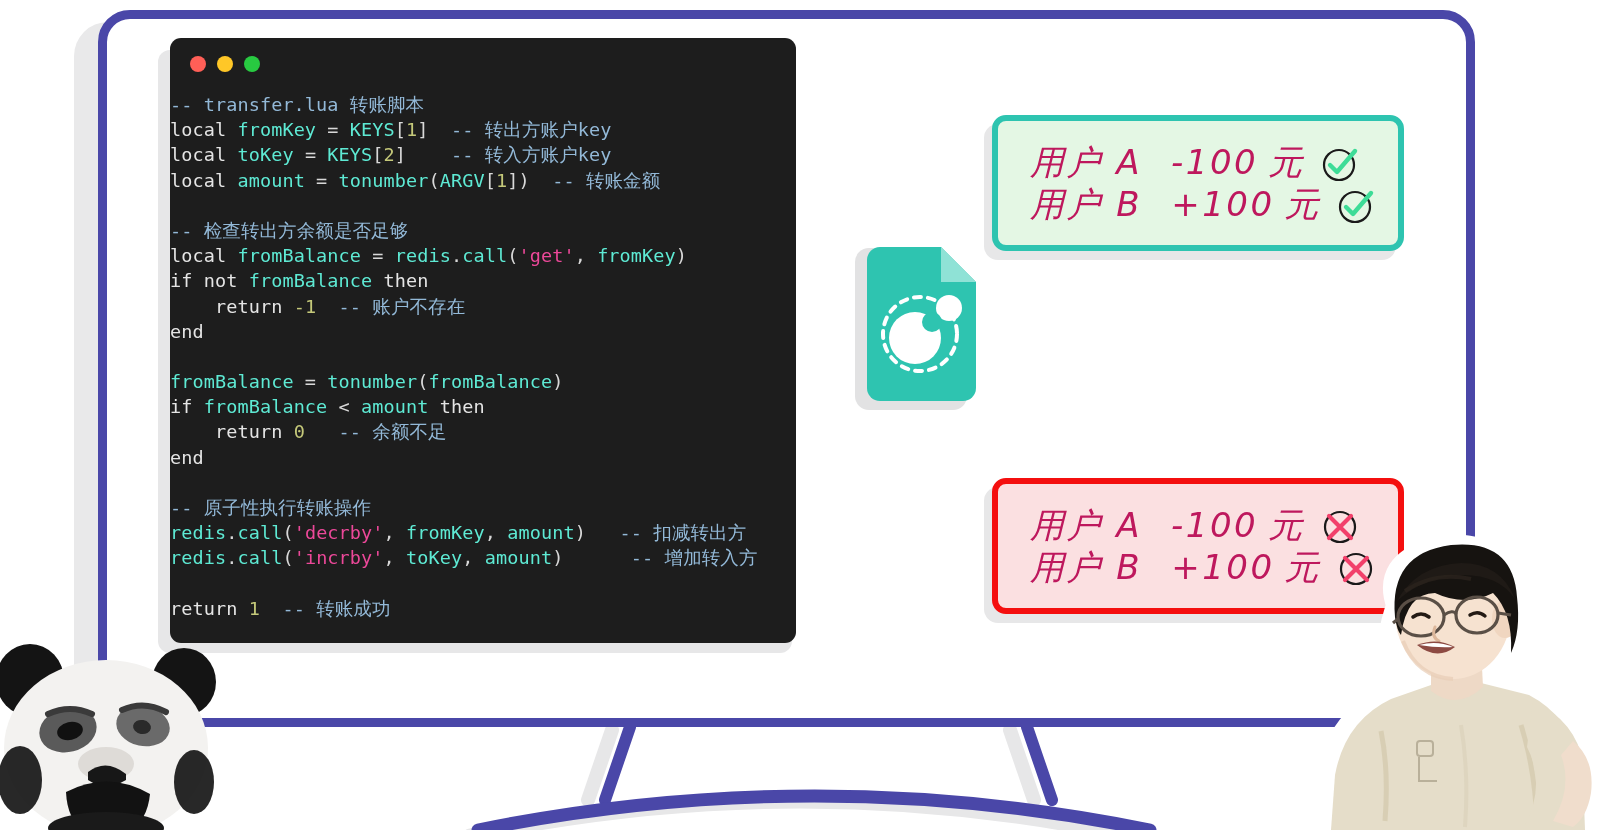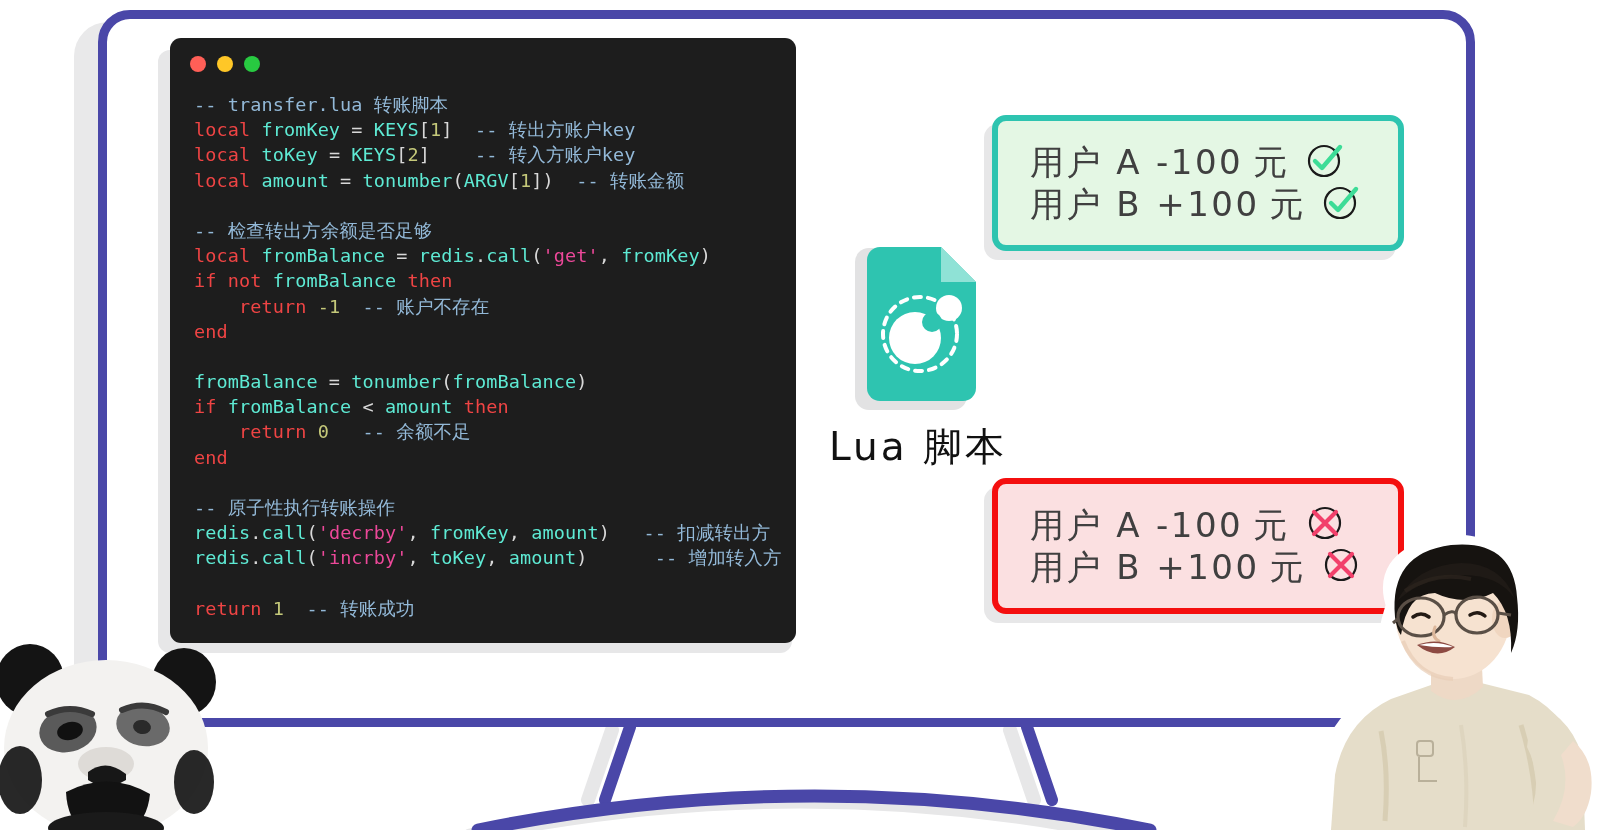--- a/index.html
+++ b/index.html
@@ -61,31 +61,31 @@
     display: flex;
     align-items: center;
     gap: 11px;
   }
   .dot { width: 16px; height: 16px; border-radius: 50%; }
   .dot.red    { background: #ff5f57; }
   .dot.yellow { background: #ffc727; }
   .dot.green  { background: #28ca41; }
 
   #code-body {
-    padding: 2px 0 0 24px;
+    padding: 2px 0 0 0;
     font-family: "DejaVu Sans Mono", "Liberation Mono", monospace;
     font-size: 18.5px;
     line-height: 25.2px;
     white-space: pre;
     color: #e6e6e6;
     letter-spacing: 0.1px;
   }
   .ln { height: 25.2px; }
   .cm  { color: #93b9d8; }      
-  .kw  { color: #ef4444; }      
+  .kw  { color: #e5e5e5; }      
   .fn  { color: #5eead4; }      
   .str { color: #ec4899; }      
   .num { color: #c5c97a; }      
   .pl  { color: #d8d8d8; }      
 
   
   #lua-block {
     position: absolute;
     left: 818px; top: 246px;
     width: 200px;
@@ -114,28 +114,29 @@
     display: flex;
     flex-direction: column;
     justify-content: center;
     padding-left: 32px;
   }
   .card.success { background: #e4f7e4; border: 6px solid #2ec4b0; }
   .card.failure { background: #fbe0e1; border: 6px solid #f40f0f; }
 
   .card-row {
     display: flex;
-    align-items: flex-start;
+    align-items: flex-end;
     font-size: 34px;
-    color: #404040;
+    color: #be185d;
     letter-spacing: 2.5px;
     line-height: 42px;
     white-space: nowrap;
-  }
-  .card-row .amt { margin-left: 14px; }
+    font-style: italic;
+  }
+  .card-row .amt { margin-left: 29px; }
   .card-row .yuan { margin-left: 10px; }
   .status-icon { margin-left: 16px; display: inline-flex; }
 
   
   #panda {
     position: absolute;
     left: -4px; top: 630px;
     width: 230px; height: 205px;
   }
   
@@ -186,21 +187,20 @@
 
       <circle cx="67" cy="88" r="37" fill="none" stroke="#ffffff" stroke-width="4" stroke-dasharray="7 7" stroke-linecap="round"></circle>
 
       <circle cx="62" cy="92" r="26" fill="#ffffff"></circle>
 
       <circle cx="96" cy="62" r="13" fill="#ffffff"></circle>
 
       <circle cx="79" cy="76" r="10" fill="#2ec4b0"></circle>
     </svg>
   </div>
-  <div id="lua-label">Lua 脚本</div>
 </div>
 
 <div class="card-shadow" style="left:984px; top:124px; width:412px; height:136px;"></div>
 <div class="card success" style="left:992px; top:115px; width:412px; height:136px;">
   <div class="card-row">
     <span>用户 A</span>
     <span class="amt">-100</span>
     <span class="yuan">元</span>
     <span class="status-icon">
       <svg width="38" height="38" viewBox="0 0 38 38" xmlns="http://www.w3.org/2000/svg">

